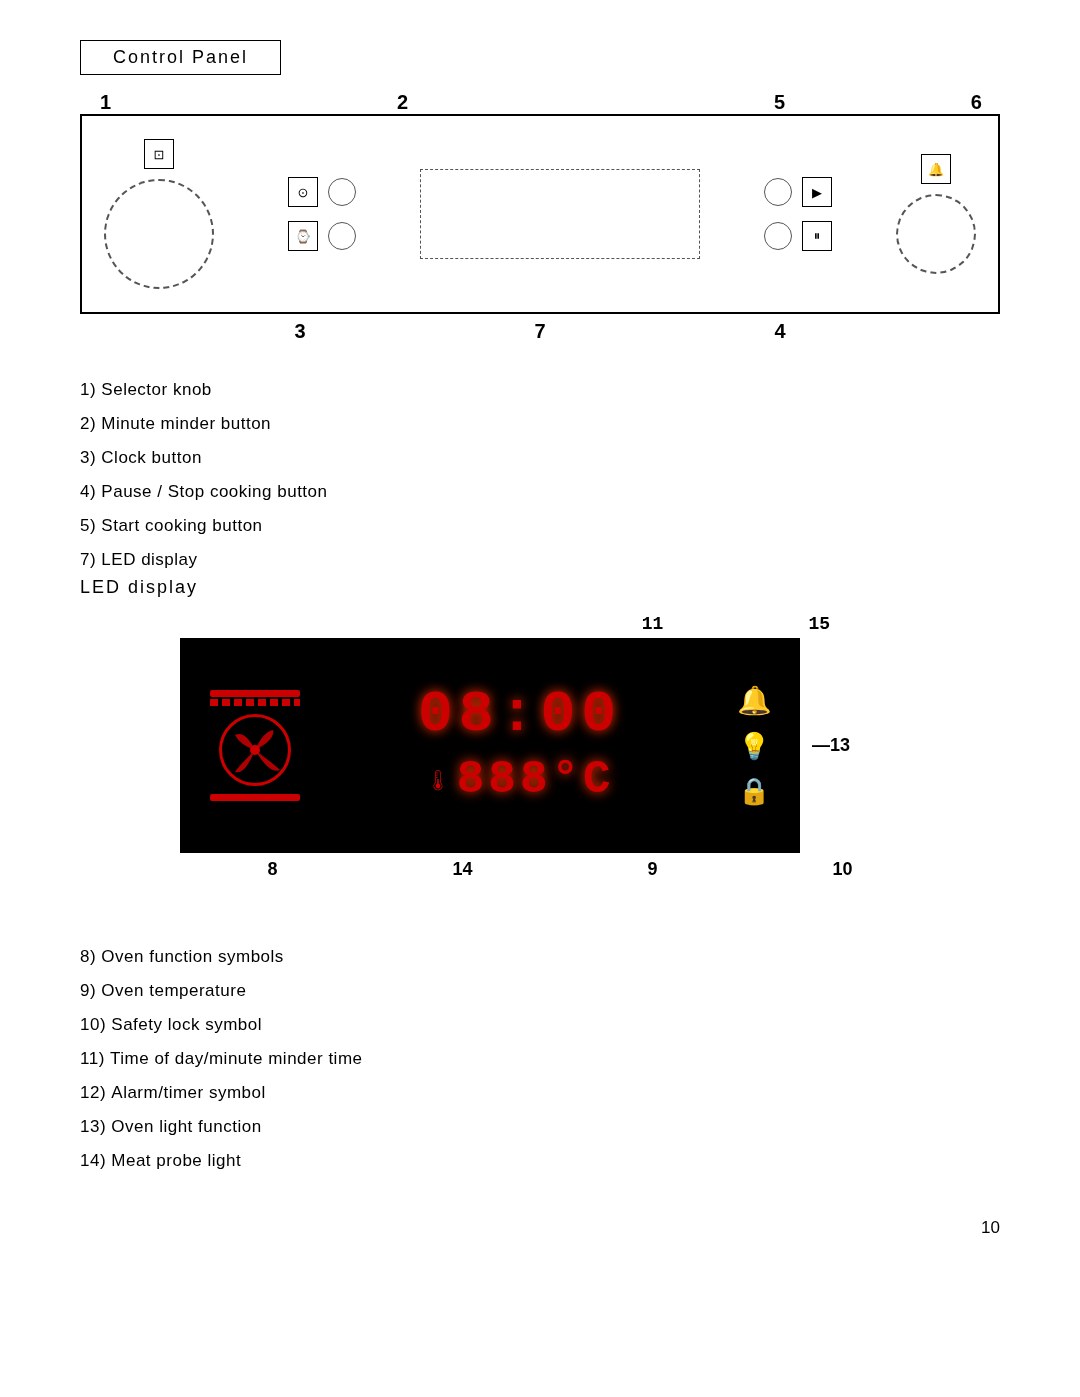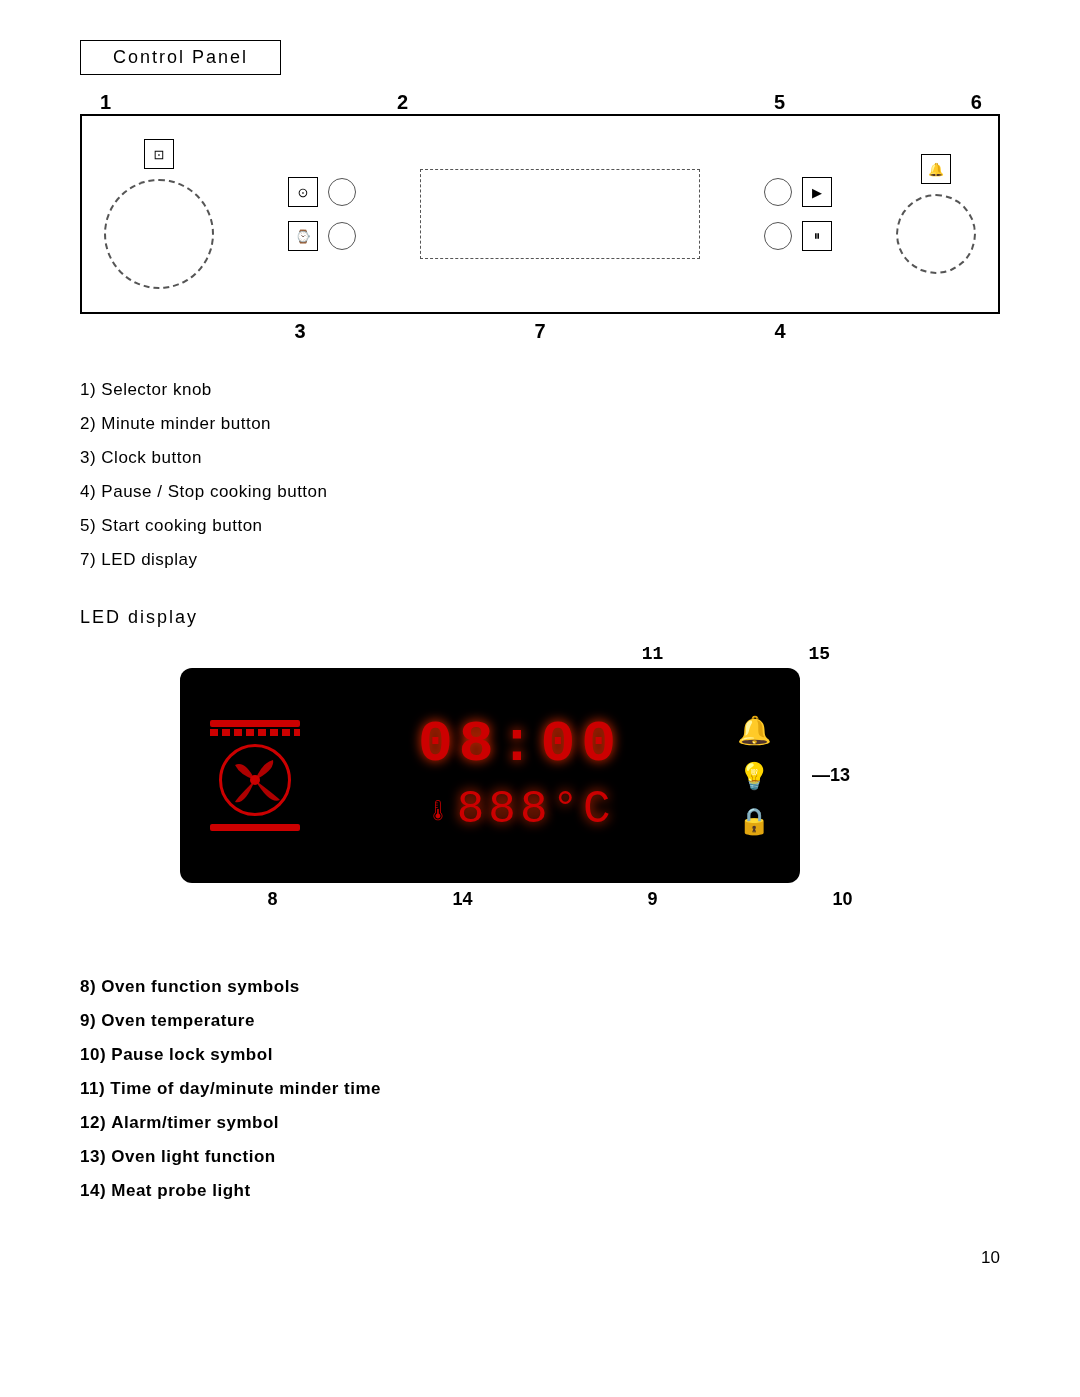--- a/index.html
+++ b/index.html
@@ -70,21 +70,20 @@
     .led-box-panel {
       border: 1.5px dashed #555;
       width: 280px;
       height: 90px;
       flex-shrink: 0;
     }
 
     
     .legend-list {
       list-style: none;
-      margin-bottom: 30px;
       line-height: 2;
     }
 
     .legend-list li {
       font-size: 17px;
       letter-spacing: 0.5px;
     }
 
     
     .led-section-title {
@@ -119,21 +118,20 @@
     
     .legend-list2 {
       list-style: none;
       margin-top: 20px;
       line-height: 2;
     }
 
     .legend-list2 li {
       font-size: 17px;
       letter-spacing: 0.5px;
-      font-weight: bold;
     }
 
     
     .page-number {
       text-align: right;
       margin-top: 40px;
       font-size: 17px;
     }
 
     
@@ -186,21 +184,20 @@
 
     .led-display-box {
       background: #000;
       width: 620px;
       height: 215px;
       position: relative;
       display: flex;
       align-items: center;
       padding: 15px 20px;
       gap: 20px;
-      border-radius: 12px;
     }
   </style>
 </head>
 <body>
 
 
 
 
 <div class="control-panel-title">Control Panel</div>
 
@@ -307,21 +304,21 @@
 
         <div style="width:90px;height:7px;background:#cc0000;border-radius:2px;"></div>
       </div>
 
       <div style="flex:1; display:flex; flex-direction:column; align-items:center; justify-content:center; gap:10px;">
 
         <div style="font-family:'Courier New',monospace; font-size:58px; color:#cc0000; letter-spacing:6px; font-weight:bold; text-shadow:0 0 12px #ff3300; line-height:1;">08:00</div>
 
         <div style="display:flex; align-items:center; gap:6px;">
           <span style="color:#cc0000; font-size:20px;">🌡</span>
-          <div style="font-family:'Courier New',monospace; font-size:46px; color:#cc0000; letter-spacing:4px; font-weight:normal; text-shadow:0 0 12px #ff3300;">888°C</div>
+          <div style="font-family:'Courier New',monospace; font-size:46px; color:#cc0000; letter-spacing:4px; font-weight:bold; text-shadow:0 0 12px #ff3300;">888°C</div>
         </div>
       </div>
 
       <div class="right-icons" style="flex-shrink:0; width:50px;">
         <div class="icon-symbol" style="font-size:28px;">🔔</div>
         <div class="icon-symbol" style="font-size:26px;">💡</div>
         <div class="icon-symbol" style="font-size:26px;">🔒</div>
       </div>
     </div>
 
@@ -335,21 +332,21 @@
     <span>10</span>
   </div>
 </div>
 
 <div class="section-divider"></div>
 
 
 <ul class="legend-list2">
   <li>8)&nbsp;<span>Oven function symbols</span></li>
   <li>9)&nbsp;<span>Oven temperature</span></li>
-  <li>10)&nbsp;<span>Pause lock symbol</span></li>
+  <li>10)&nbsp;<span>Safety lock symbol</span></li>
   <li>11)&nbsp;<span>Time of day/minute minder time</span></li>
   <li>12)&nbsp;<span>Alarm/timer symbol</span></li>
   <li>13)&nbsp;<span>Oven light function</span></li>
   <li>14)&nbsp;<span>Meat probe light</span></li>
 </ul>
 
 
 <div class="page-number">10</div>
 
 

